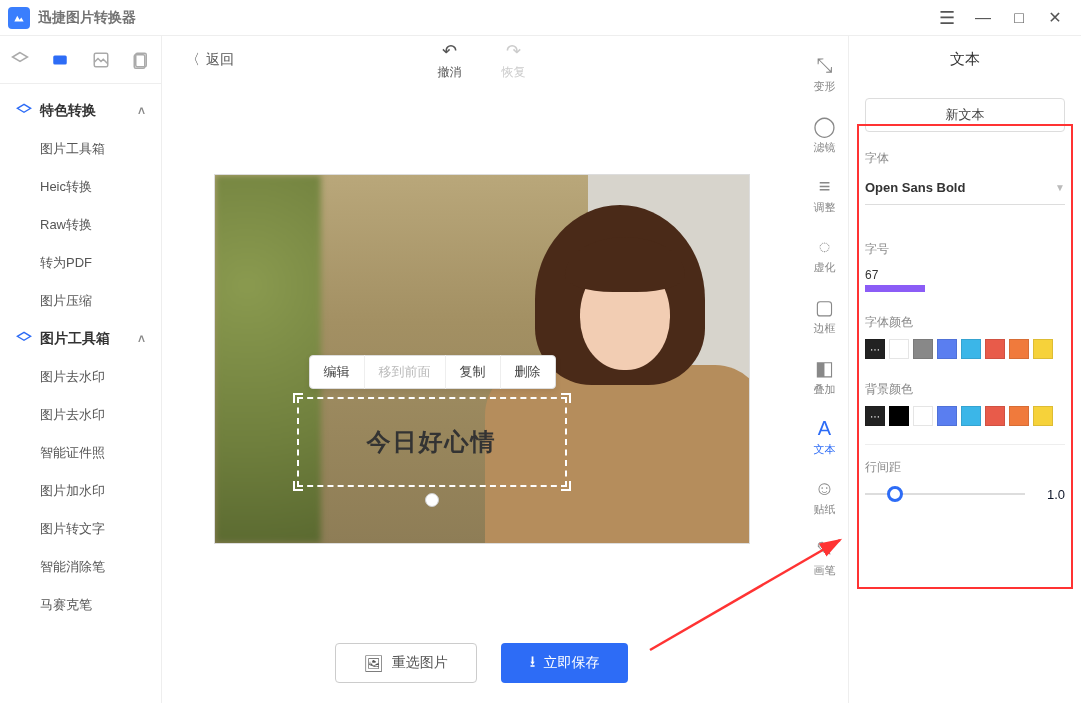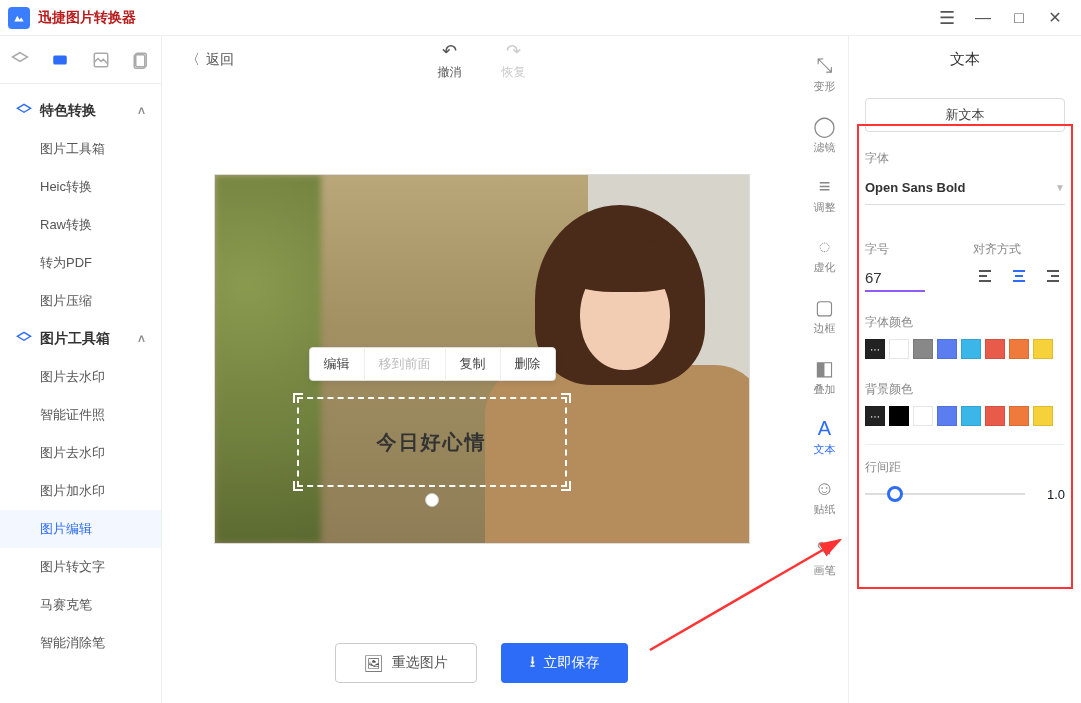--- a/index.html
+++ b/index.html
@@ -1,21 +1,21 @@
 <!DOCTYPE html>
 <html><head>
 <meta charset="utf-8">
 <style>
 * { box-sizing: border-box; margin: 0; padding: 0; font-family: "Microsoft YaHei", sans-serif; }
 body { width: 1081px; height: 703px; background: #fff; overflow: hidden; position: relative; }
 
 .titlebar { height: 36px; display: flex; align-items: center; padding: 0 8px; border-bottom: 1px solid #eee; }
 .titlebar .logo { width: 22px; height: 22px; background: #3a7efd; border-radius: 4px; display: flex; align-items: center; justify-content: center; margin-right: 8px; }
 .titlebar .logo svg { width: 14px; height: 14px; }
-.titlebar .app-title { font-size: 14px; font-weight: 600; color: #b91c1c; }
+.titlebar .app-title { font-size: 14px; font-weight: 600; color: #737373; }
 .titlebar .win-controls { margin-left: auto; display: flex; gap: 0; }
 .titlebar .win-btn { width: 36px; height: 28px; display: flex; align-items: center; justify-content: center; font-size: 16px; color: #555; cursor: pointer; }
 .titlebar .win-btn.menu { font-size: 18px; }
 
 .body-row { display: flex; height: calc(100% - 36px); }
 
 .sidebar { width: 162px; border-right: 1px solid #eee; display: flex; flex-direction: column; }
 .sidebar-tabs { height: 48px; display: flex; align-items: center; justify-content: space-around; border-bottom: 1px solid #eee; }
 .sidebar-tabs .tab-icon { width: 20px; height: 20px; display: flex; align-items: center; justify-content: center; color: #aaa; cursor: pointer; }
 .sidebar-tabs .tab-icon.active { color: #2d6cf6; }
@@ -40,34 +40,34 @@
 .canvas { width: 536px; height: 370px; position: relative; background: linear-gradient(180deg,#b9a77a 0%,#a39063 40%,#8e7d56 100%); border: 1px solid #ddd; overflow: hidden; }
 .photo-bg { position: absolute; inset: 0; }
 .photo-bg .wall { position: absolute; top: 0; right: 0; width: 30%; height: 90%; background: #d7d4cc; }
 .photo-bg .greenL { position: absolute; top: 0; left: 0; width: 20%; height: 100%; background: radial-gradient(circle at 30% 30%, #8a9a4f 0%, #6f7f3d 60%, #5a6930 100%); filter: blur(3px); }
 .person { position: absolute; left: 280px; top: 30px; width: 250px; height: 340px; }
 .hair { position: absolute; top: 0; left: 40px; width: 170px; height: 180px; background: #4a2a18; border-radius: 90px 90px 60px 60px / 100px 100px 60px 60px; }
 .face { position: absolute; top: 55px; left: 85px; width: 90px; height: 110px; background: #f2cdb3; border-radius: 50% 50% 48% 48%; }
 .bangs { position: absolute; top: 32px; left: 70px; width: 120px; height: 55px; background: #4a2a18; border-radius: 50% 50% 40% 40% / 70% 70% 30% 30%; }
 .sweater { position: absolute; top: 160px; left: -10px; width: 280px; height: 200px; background: #b58d5c; border-radius: 50px 50px 0 0; }
 
-.float-toolbar { position: absolute; top: 172px; left: 94px; background: #fff; border: 1px solid #ddd; border-radius: 4px; display: flex; height: 34px; align-items: center; box-shadow: 0 2px 6px rgba(0,0,0,0.08); }
+.float-toolbar { position: absolute; top: 180px; left: 94px; background: #fff; border: 1px solid #ddd; border-radius: 4px; display: flex; height: 34px; align-items: center; box-shadow: 0 2px 6px rgba(0,0,0,0.08); }
 .ft-btn { padding: 0 14px; font-size: 13px; color: #444; cursor: pointer; line-height: 34px; border-right: 1px solid #eee; }
 .ft-btn:last-child { border-right: none; }
 .ft-btn.disabled { color: #bbb; }
 
 .text-frame { position: absolute; top: 222px; left: 82px; width: 270px; height: 90px; border: 2px dashed #fff; display: flex; align-items: center; justify-content: center; }
 .text-frame .handles { position: absolute; inset: -4px; }
 .text-frame .h { position: absolute; width: 10px; height: 10px; border: 2px solid #fff; background: transparent; }
 .text-frame .h.tl { top: -2px; left: -2px; border-right: none; border-bottom: none; }
 .text-frame .h.tr { top: -2px; right: -2px; border-left: none; border-bottom: none; }
 .text-frame .h.bl { bottom: -2px; left: -2px; border-right: none; border-top: none; }
 .text-frame .h.br { bottom: -2px; right: -2px; border-left: none; border-top: none; }
 .text-frame .rot { position: absolute; bottom: -22px; left: 50%; transform: translateX(-50%); width: 14px; height: 14px; background: #fff; border-radius: 50%; border: 1px solid #ccc; }
-.text-frame .txt { font-size: 20px; font-weight: 700; color: #333; letter-spacing: 2px; }
+.text-frame .txt { font-size: 24px; font-weight: 700; color: #333; letter-spacing: 2px; }
 
 .bottom-actions { height: 80px; display: flex; align-items: center; justify-content: center; gap: 24px; }
 .btn { height: 40px; padding: 0 28px; border-radius: 4px; font-size: 14px; display: flex; align-items: center; gap: 8px; cursor: pointer; border: 1px solid transparent; }
 .btn-outline { border-color: #ccc; color: #555; background: #fff; }
 .btn-primary { background: #2d6cf6; color: #fff; }
 .btn .btn-icon { font-size: 16px; }
 
 .tool-strip { width: 48px; border-right: 1px solid #eee; display: flex; flex-direction: column; align-items: center; padding-top: 12px; gap: 8px; }
 .tool-item { width: 40px; display: flex; flex-direction: column; align-items: center; font-size: 11px; color: #888; cursor: pointer; padding: 6px 0; }
 .tool-item.active { color: #2d6cf6; }
@@ -76,21 +76,21 @@
 .prop-panel { width: 232px; position: relative; }
 .prop-title { height: 46px; display: flex; align-items: center; justify-content: center; font-size: 15px; color: #333; }
 .prop-highlight { position: absolute; top: 88px; left: 8px; right: 8px; height: 465px; border: 2px solid #f33; pointer-events: none; }
 .prop-body { padding: 0 16px; }
 .new-text-btn { width: 100%; height: 34px; border: 1px solid #ddd; border-radius: 4px; background: #fff; font-size: 13px; color: #444; cursor: pointer; margin-top: 16px; }
 .field-label { font-size: 12px; color: #888; margin-top: 18px; }
 .font-select { height: 34px; border-bottom: 1px solid #ddd; display: flex; align-items: center; justify-content: space-between; font-size: 13px; font-weight: 600; color: #333; cursor: pointer; margin-top: 4px; }
 .font-select .dd { color: #bbb; font-size: 10px; }
 .row2 { display: flex; margin-top: 18px; gap: 20px; }
 .col { flex: 1; }
-.size-input { width: 60px; height: 28px; border: none; border-bottom: 2px solid #8b5cf6; font-size: 15px; color: #333; margin-top: 6px; outline: none; }
+.size-input { width: 60px; height: 28px; border: none; border-bottom: 7px solid #8b5cf6; font-size: 12px; color: #333; margin-top: 6px; outline: none; }
 .align-row { display: flex; gap: 10px; margin-top: 6px; }
 .align-btn { width: 24px; height: 24px; display: flex; align-items: center; justify-content: center; cursor: pointer; color: #555; }
 .align-btn.active { color: #2d6cf6; }
 .swatch-row { display: flex; gap: 4px; margin-top: 8px; flex-wrap: wrap; }
 .swatch { width: 20px; height: 20px; cursor: pointer; border: 1px solid rgba(0,0,0,0.1); }
 .swatch.more { background: #222; color: #fff; font-size: 10px; display: flex; align-items: center; justify-content: center; }
 .divider { height: 1px; background: #eee; margin-top: 18px; }
 .slider-row { display: flex; align-items: center; margin-top: 10px; gap: 10px; }
 .slider { flex: 1; position: relative; height: 16px; }
 .slider .track { position: absolute; top: 7px; left: 0; right: 0; height: 2px; background: #ddd; }
@@ -157,27 +157,26 @@
         <div class="nav-item">转为PDF</div>
         <div class="nav-item">图片压缩</div>
         <div class="nav-section">
           <span class="sec-icon"><svg width="16" height="16" viewBox="0 0 24 24" fill="none" stroke="currentColor" stroke-width="2">
               <polygon points="12 2 2 8 12 14 22 8 12 2"></polygon>
             </svg></span>
           <span>图片工具箱</span>
           <span class="chev">˄</span>
         </div>
         <div class="nav-item">图片去水印</div>
+        <div class="nav-item">图片去水印</div>
         <div class="nav-item">智能证件照</div>
-        <div class="nav-item">图片去水印</div>
         <div class="nav-item">图片加水印</div>
-        <div class="nav-item active">图片编辑</div>
         <div class="nav-item">图片转文字</div>
+        <div class="nav-item">智能消除笔</div>
         <div class="nav-item">马赛克笔</div>
-        <div class="nav-item">智能消除笔</div>
       </div>
   </div>
 
   <div class="editor">
     <div class="editor-top">
       <div class="back">
         <span class="chev">〈</span>
         <span>返回</span>
       </div>
       <div class="undo-redo">
@@ -281,46 +280,20 @@
       <button class="new-text-btn">新文本</button>
       <div class="field-label">字体</div>
       <div class="font-select">
         <span>Open Sans Bold</span>
         <span class="dd">▼</span>
       </div>
       <div class="row2">
         <div class="col">
           <div class="field-label">字号</div>
           <input class="size-input" value="67" style="">
-        </div>
-        <div class="col">
-          <div class="field-label">对齐方式</div>
-          <div class="align-row">
-            <div class="align-btn">
-                <svg width="16" height="16" viewBox="0 0 16 16" stroke="currentColor" stroke-width="2">
-                  <line x1="2" y1="3" x2="14" y2="3"></line>
-                  <line x1="2" y1="8" x2="10" y2="8"></line>
-                  <line x1="2" y1="13" x2="14" y2="13"></line>
-                </svg>
-              </div>
-            <div class="align-btn active">
-                <svg width="16" height="16" viewBox="0 0 16 16" stroke="currentColor" stroke-width="2">
-                  <line x1="2" y1="3" x2="14" y2="3"></line>
-                  <line x1="4" y1="8" x2="12" y2="8"></line>
-                  <line x1="2" y1="13" x2="14" y2="13"></line>
-                </svg>
-              </div>
-            <div class="align-btn">
-                <svg width="16" height="16" viewBox="0 0 16 16" stroke="currentColor" stroke-width="2">
-                  <line x1="2" y1="3" x2="14" y2="3"></line>
-                  <line x1="6" y1="8" x2="14" y2="8"></line>
-                  <line x1="2" y1="13" x2="14" y2="13"></line>
-                </svg>
-              </div>
-          </div>
         </div>
       </div>
       <div class="field-label" style="margin-top:22px">字体颜色</div>
       <div class="swatch-row" id="font-swatches">
           <div class="swatch more">⋯</div>
           <div class="swatch" style="background: rgb(255, 255, 255);"></div>
           <div class="swatch" style="background: rgb(136, 136, 136);"></div>
           <div class="swatch" style="background: rgb(90, 126, 240);"></div>
           <div class="swatch" style="background: rgb(59, 182, 232);"></div>
           <div class="swatch" style="background: rgb(232, 91, 74);"></div>

